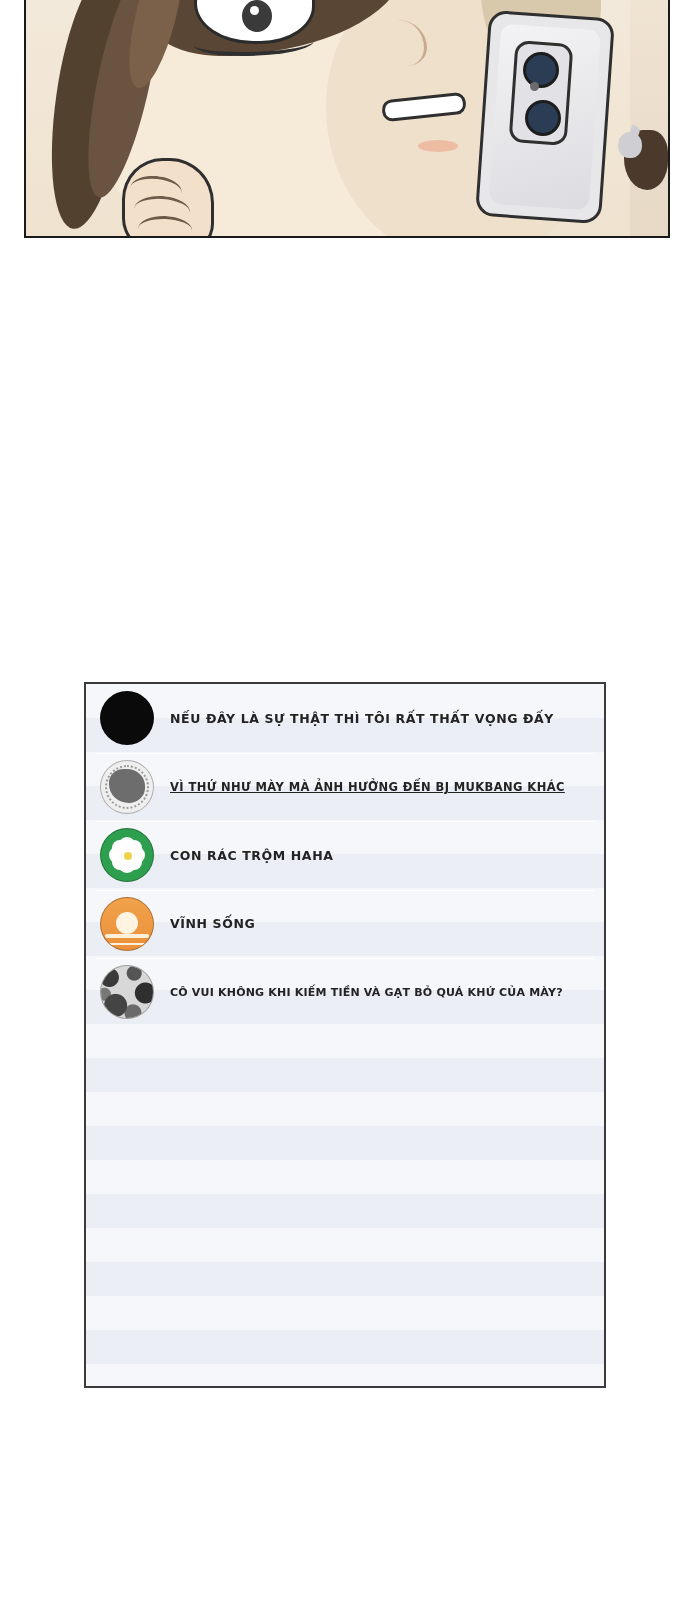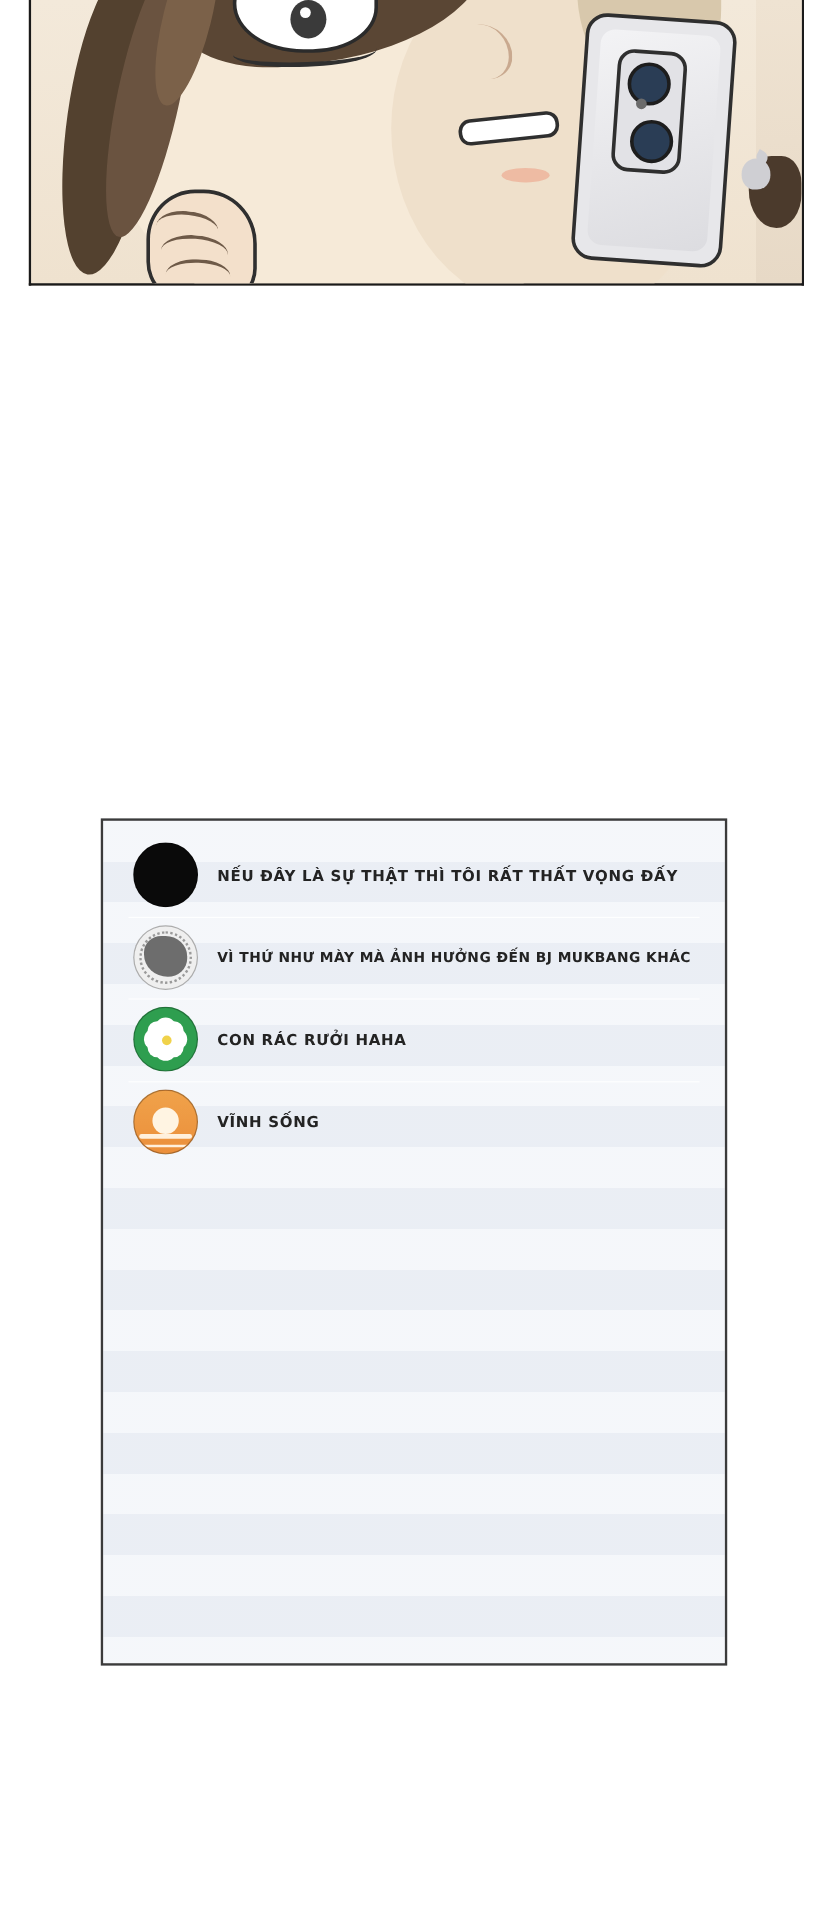--- a/index.html
+++ b/index.html
@@ -285,21 +285,21 @@
         180deg,
         #f7f9fc 0px,
         #f7f9fc 34px,
         #e9edf4 34px,
         #e9edf4 68px
       );
     opacity: .75;
   }
   .chat-list {
     position: relative;
-    padding: 11px;
+    padding: 0;
     margin: 0;
     list-style: none;
   }
   .chat-row {
     position: relative;
     display: flex;
     align-items: center;
     height: 68.5px;
     padding: 0 8px 0 14px;
     box-sizing: border-box;
@@ -325,21 +325,21 @@
   }
   .msg {
     margin-left: 16px;
     font-family: "DejaVu Sans", sans-serif;
     font-size: 12.5px;
     letter-spacing: .6px;
     color: #232323;
     font-weight: 600;
     white-space: nowrap;
   }
-  .msg.small { font-size: 11.5px; letter-spacing: .4px; }
+  .msg.small { font-size: 11.5px; letter-spacing: .4px; text-decoration: underline; }
   .msg.tiny  { font-size: 11px; letter-spacing: .2px; }
 
   
   .av-black { background: #0a0a0a; }
 
   .av-boy { background: #f0cdbb; }
   .av-boy::before {
     content: "";
     position: absolute;
     left: 12px; top: 4px;
@@ -548,24 +548,28 @@
 
 
 
     <li class="chat-row">
       <span class="avatar av-stone"></span>
       <span class="msg small">VÌ THỨ NHƯ MÀY MÀ ẢNH HƯỞNG ĐẾN BJ MUKBANG KHÁC</span>
     </li>
 
     <li class="chat-row">
       <span class="avatar av-flower"></span>
-      <span class="msg">CON RÁC RƯỞI HAHA</span>
+      <span class="msg">CON RÁC TRỘM HAHA</span>
     </li>
 
     <li class="chat-row">
       <span class="avatar av-sun"></span>
       <span class="msg">VĨNH SỐNG</span>
     </li>
 
 
+    <li class="chat-row">
+      <span class="avatar av-camo"></span>
+      <span class="msg tiny">CÔ VUI KHÔNG KHI KIẾM TIỀN VÀ GẠT BỎ QUÁ KHỨ CỦA MÀY?</span>
+    </li>
 
   </ul>
 </div>
 
 </body></html>

